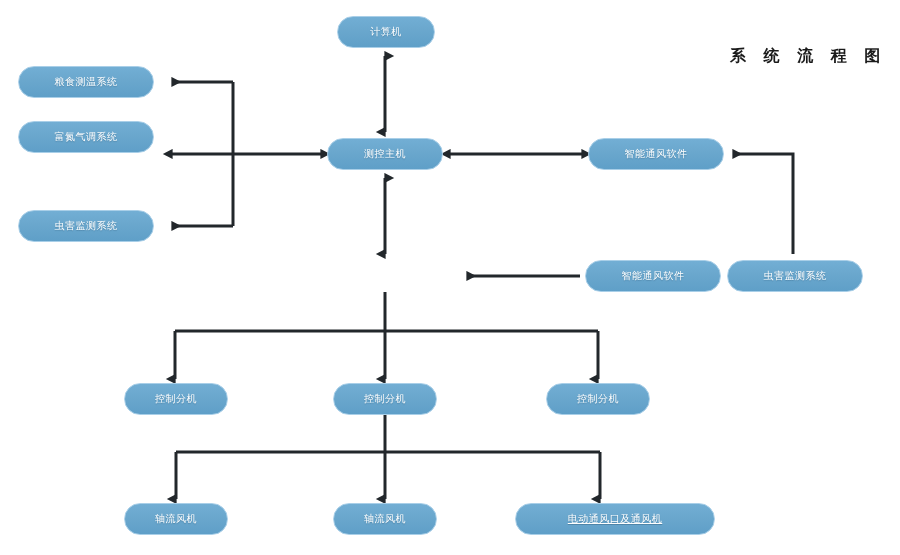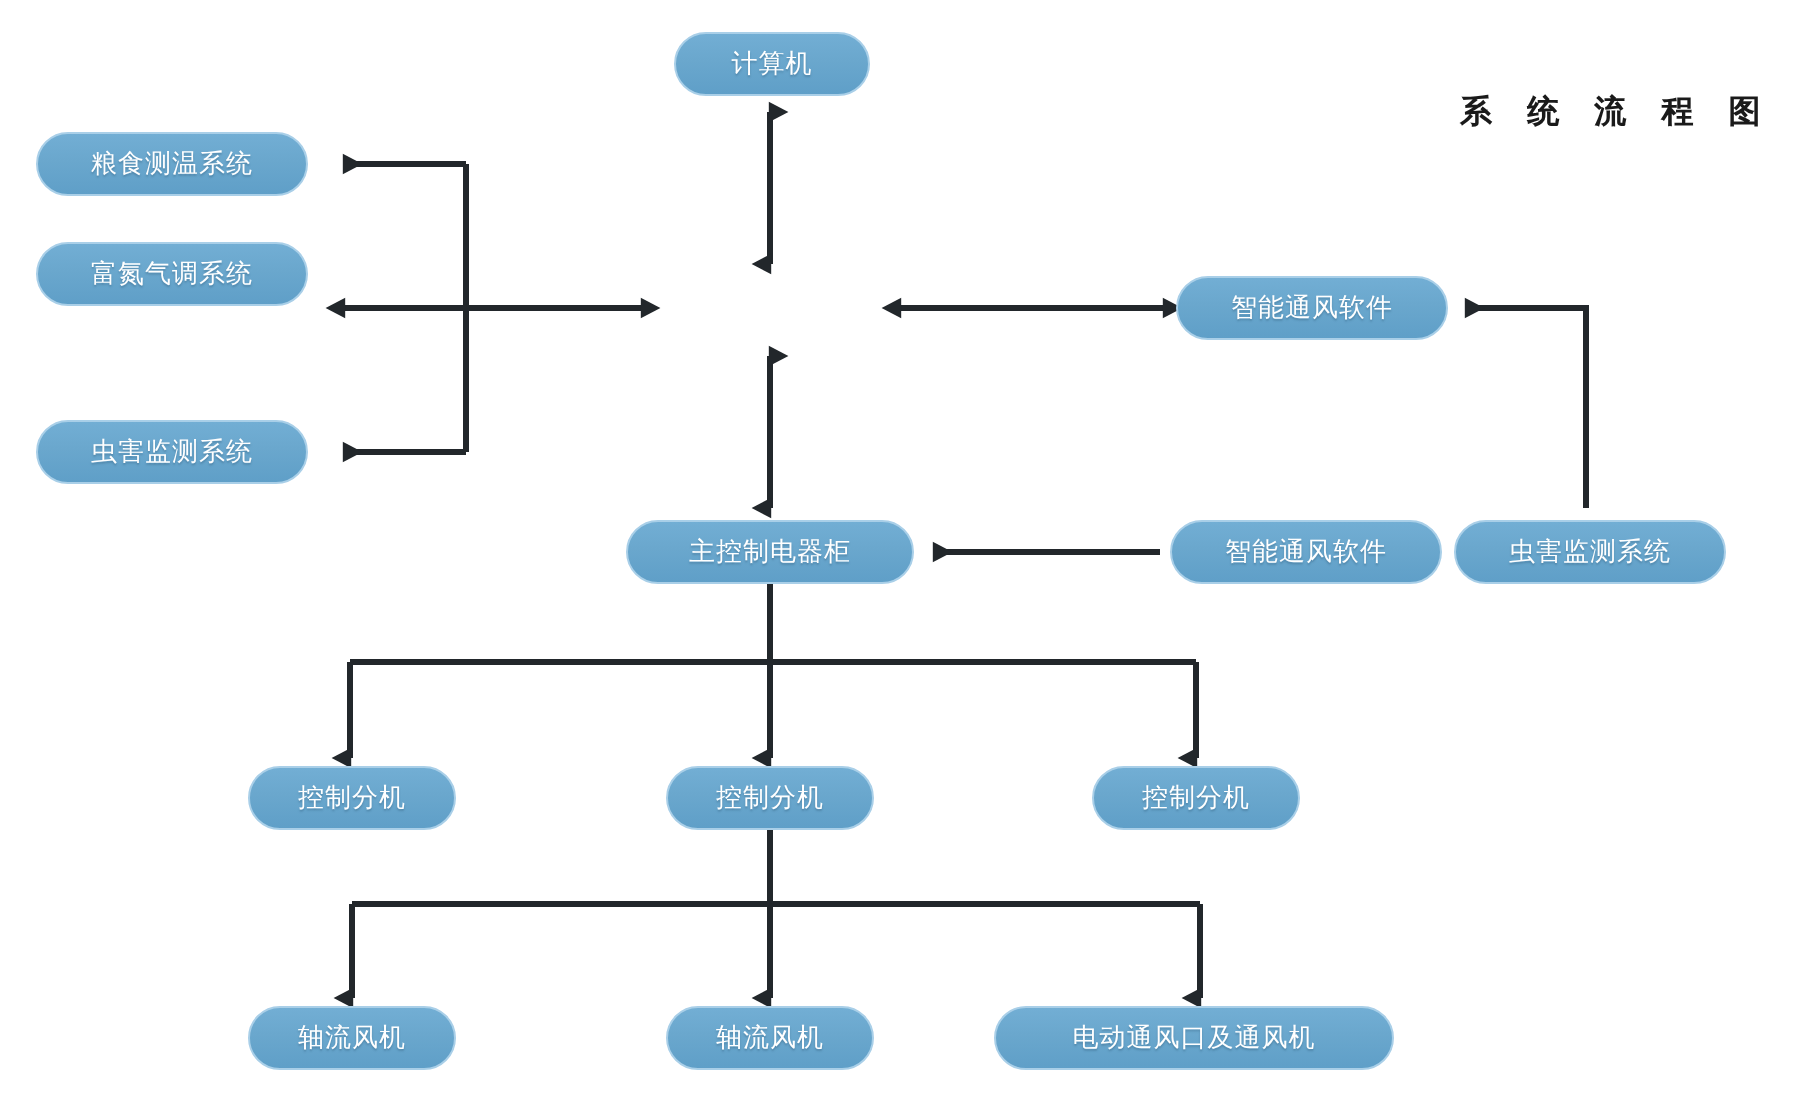--- a/index.html
+++ b/index.html
@@ -28,21 +28,21 @@
     position: absolute;
     box-sizing: border-box;
     display: flex;
     align-items: center;
     justify-content: center;
     height: 32px;
     border-radius: 16px;
     border: 1.5px solid #a9cfe8;
     background: linear-gradient(to bottom, #72aed4 0%, #6aa7cd 45%, #5f9fc8 100%);
     color: #ffffff;
-    font-size: 13px;
+    font-size: 10px;
     letter-spacing: 0.5px;
     white-space: nowrap;
     text-shadow: 0 1px 1px rgba(40,80,110,0.35);
     z-index: 3;
   }
   .title {
     position: absolute;
     font-size: 16px;
     font-weight: bold;
     color: #1a1a1a;
@@ -109,34 +109,34 @@
   <div class="title" style="left:730px; top:30px;">系 统 流 程 图</div>
 
   <div class="node" style="left:337px; top:16px; width:98px;">计算机</div>
 
   <div class="node" style="left:18px; top:66px; width:136px;">粮食测温系统</div>
 
   <div class="node" style="left:18px; top:121px; width:136px;">富氮气调系统</div>
 
   <div class="node" style="left:18px; top:210px; width:136px;">虫害监测系统</div>
 
+  <div class="node" style="left:327px; top:138px; width:116px;">测控主机</div>
 
   <div class="node" style="left:588px; top:138px; width:136px;">智能通风软件</div>
 
-  <div class="node" style="left:313px; top:260px; width:144px;">主控制电器柜</div>
 
   <div class="node" style="left:585px; top:260px; width:136px;">智能通风软件</div>
 
   <div class="node" style="left:727px; top:260px; width:136px;">虫害监测系统</div>
 
   <div class="node" style="left:124px; top:383px; width:104px;">控制分机</div>
 
   <div class="node" style="left:333px; top:383px; width:104px;">控制分机</div>
 
   <div class="node" style="left:546px; top:383px; width:104px;">控制分机</div>
 
   <div class="node" style="left:124px; top:503px; width:104px;">轴流风机</div>
 
   <div class="node" style="left:333px; top:503px; width:104px;font-family:Liberation Mono, monospace;">轴流风机</div>
 
-  <div class="node" style="left:497px; top:503px; width:200px;">电动通风口及通风机</div>
+  <div class="node" style="left:515px; top:503px; width:200px;text-decoration:underline;">电动通风口及通风机</div>
 
 </div>
 
 </body></html>

